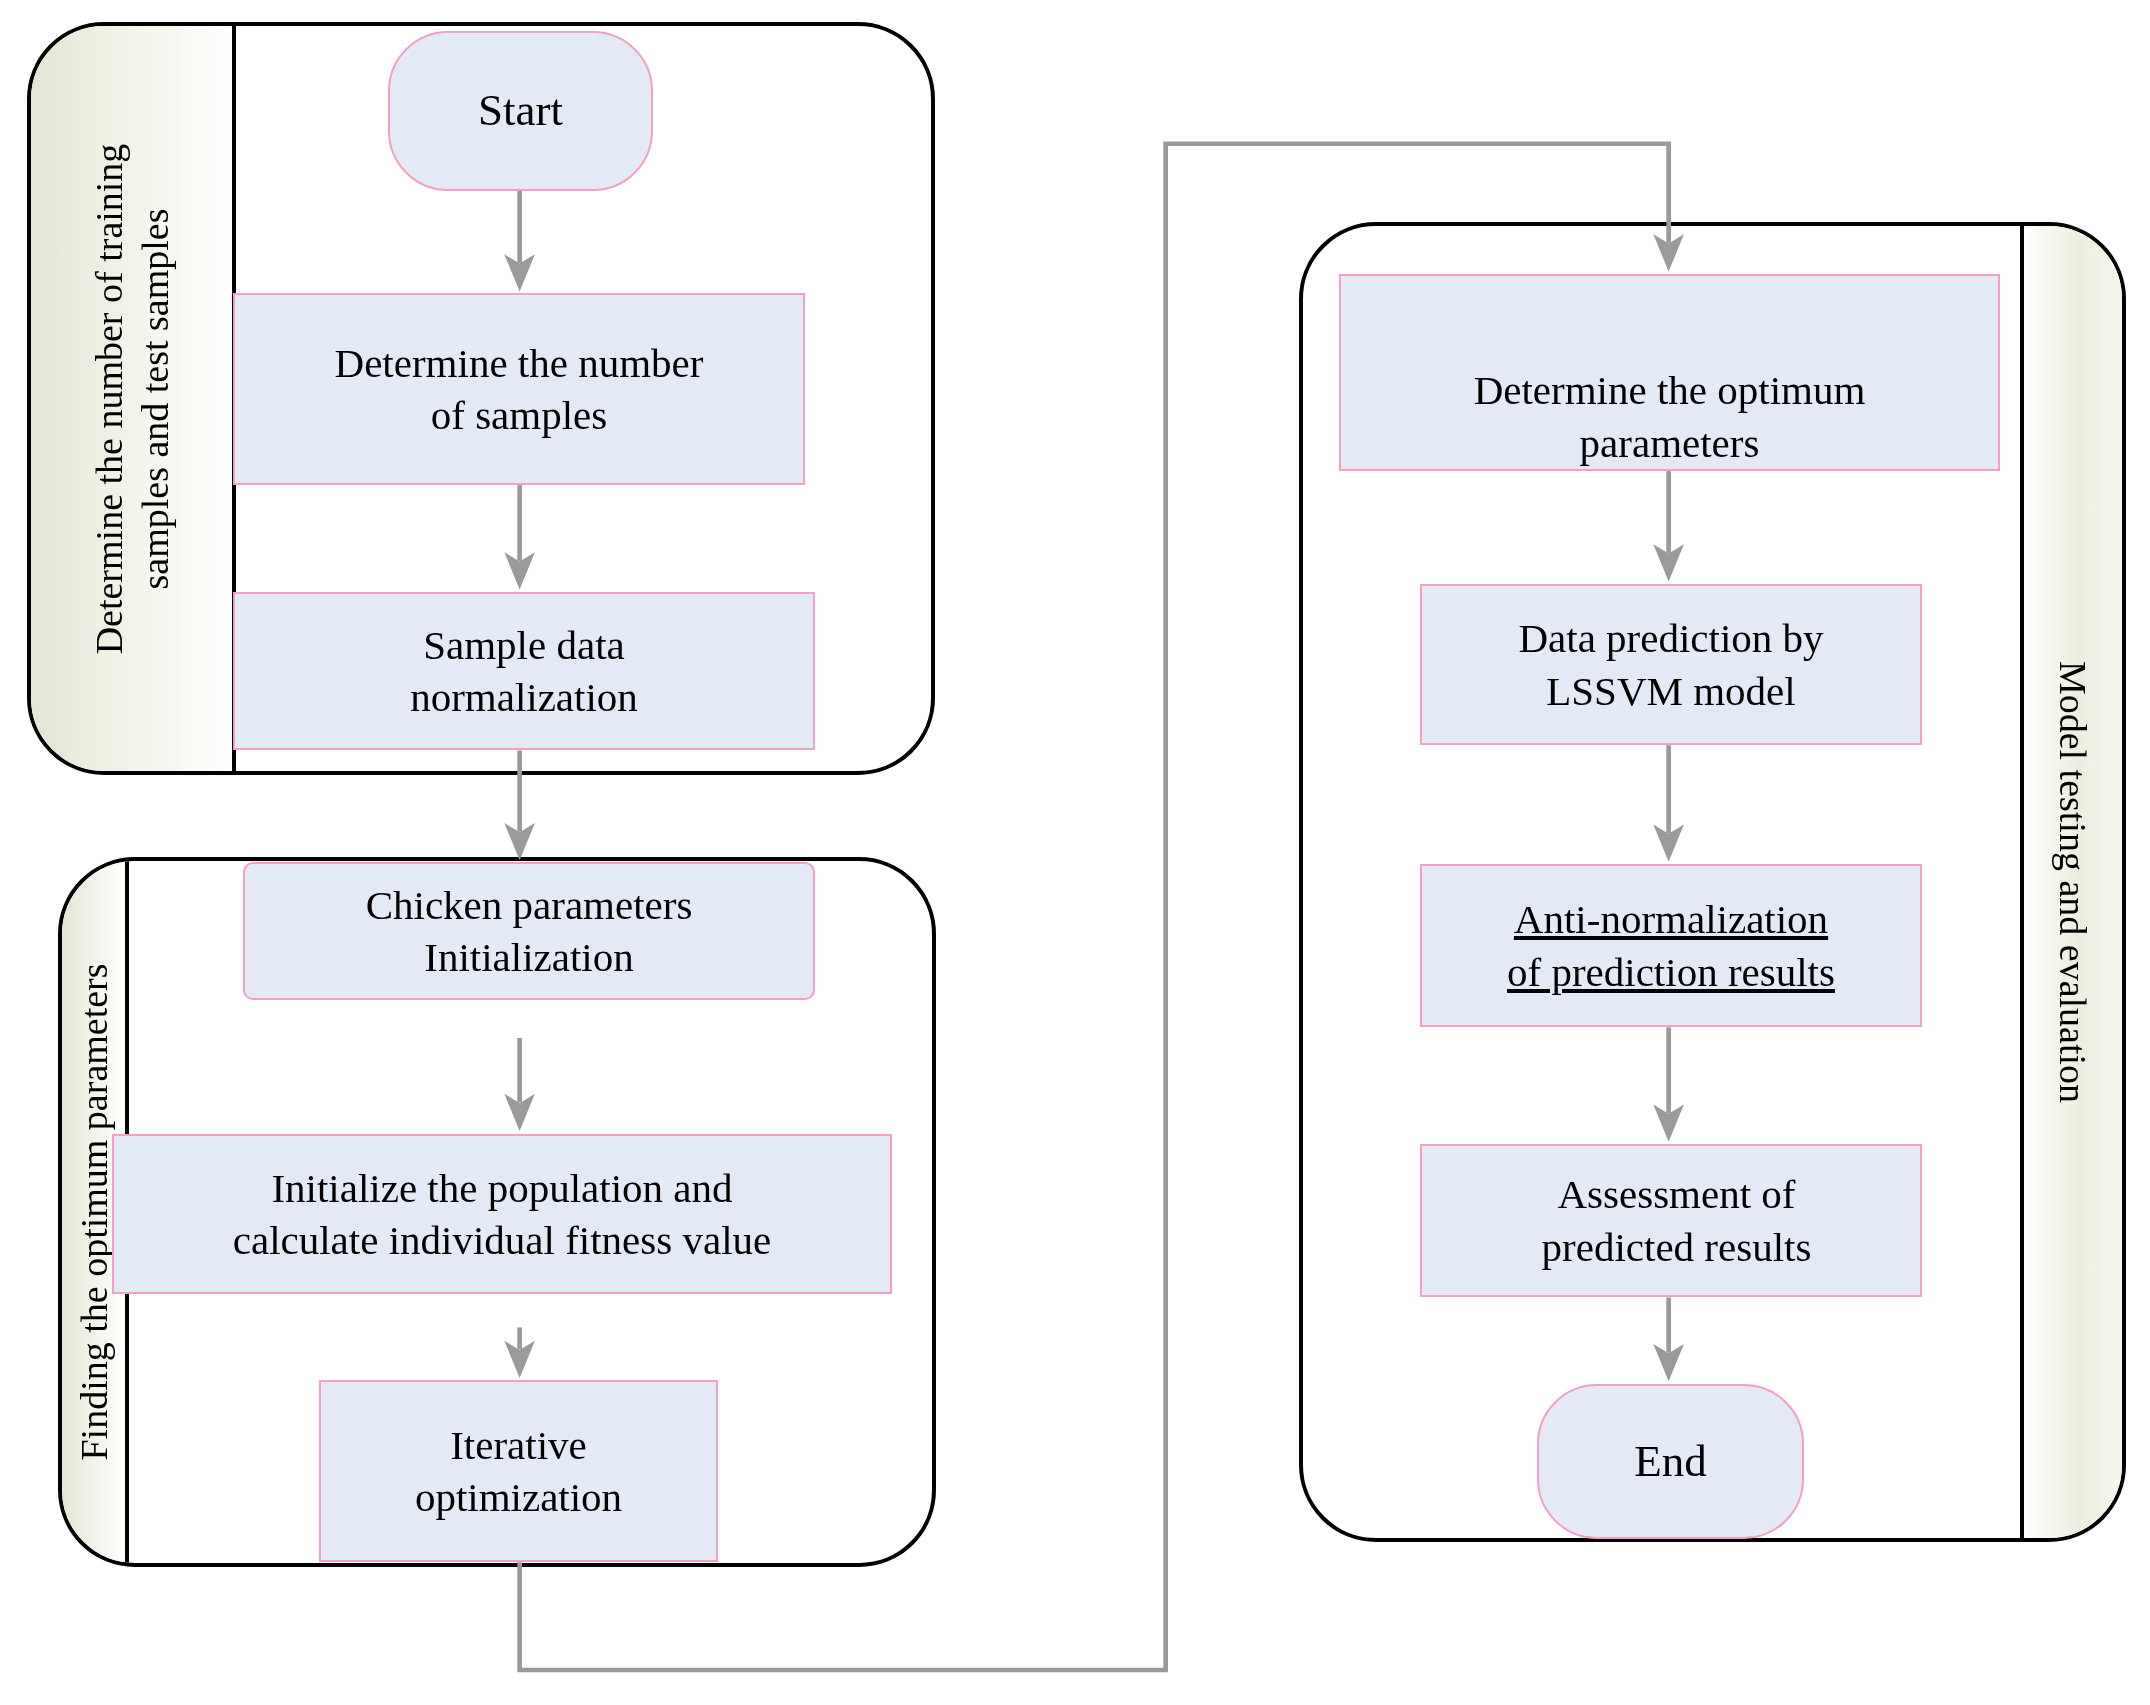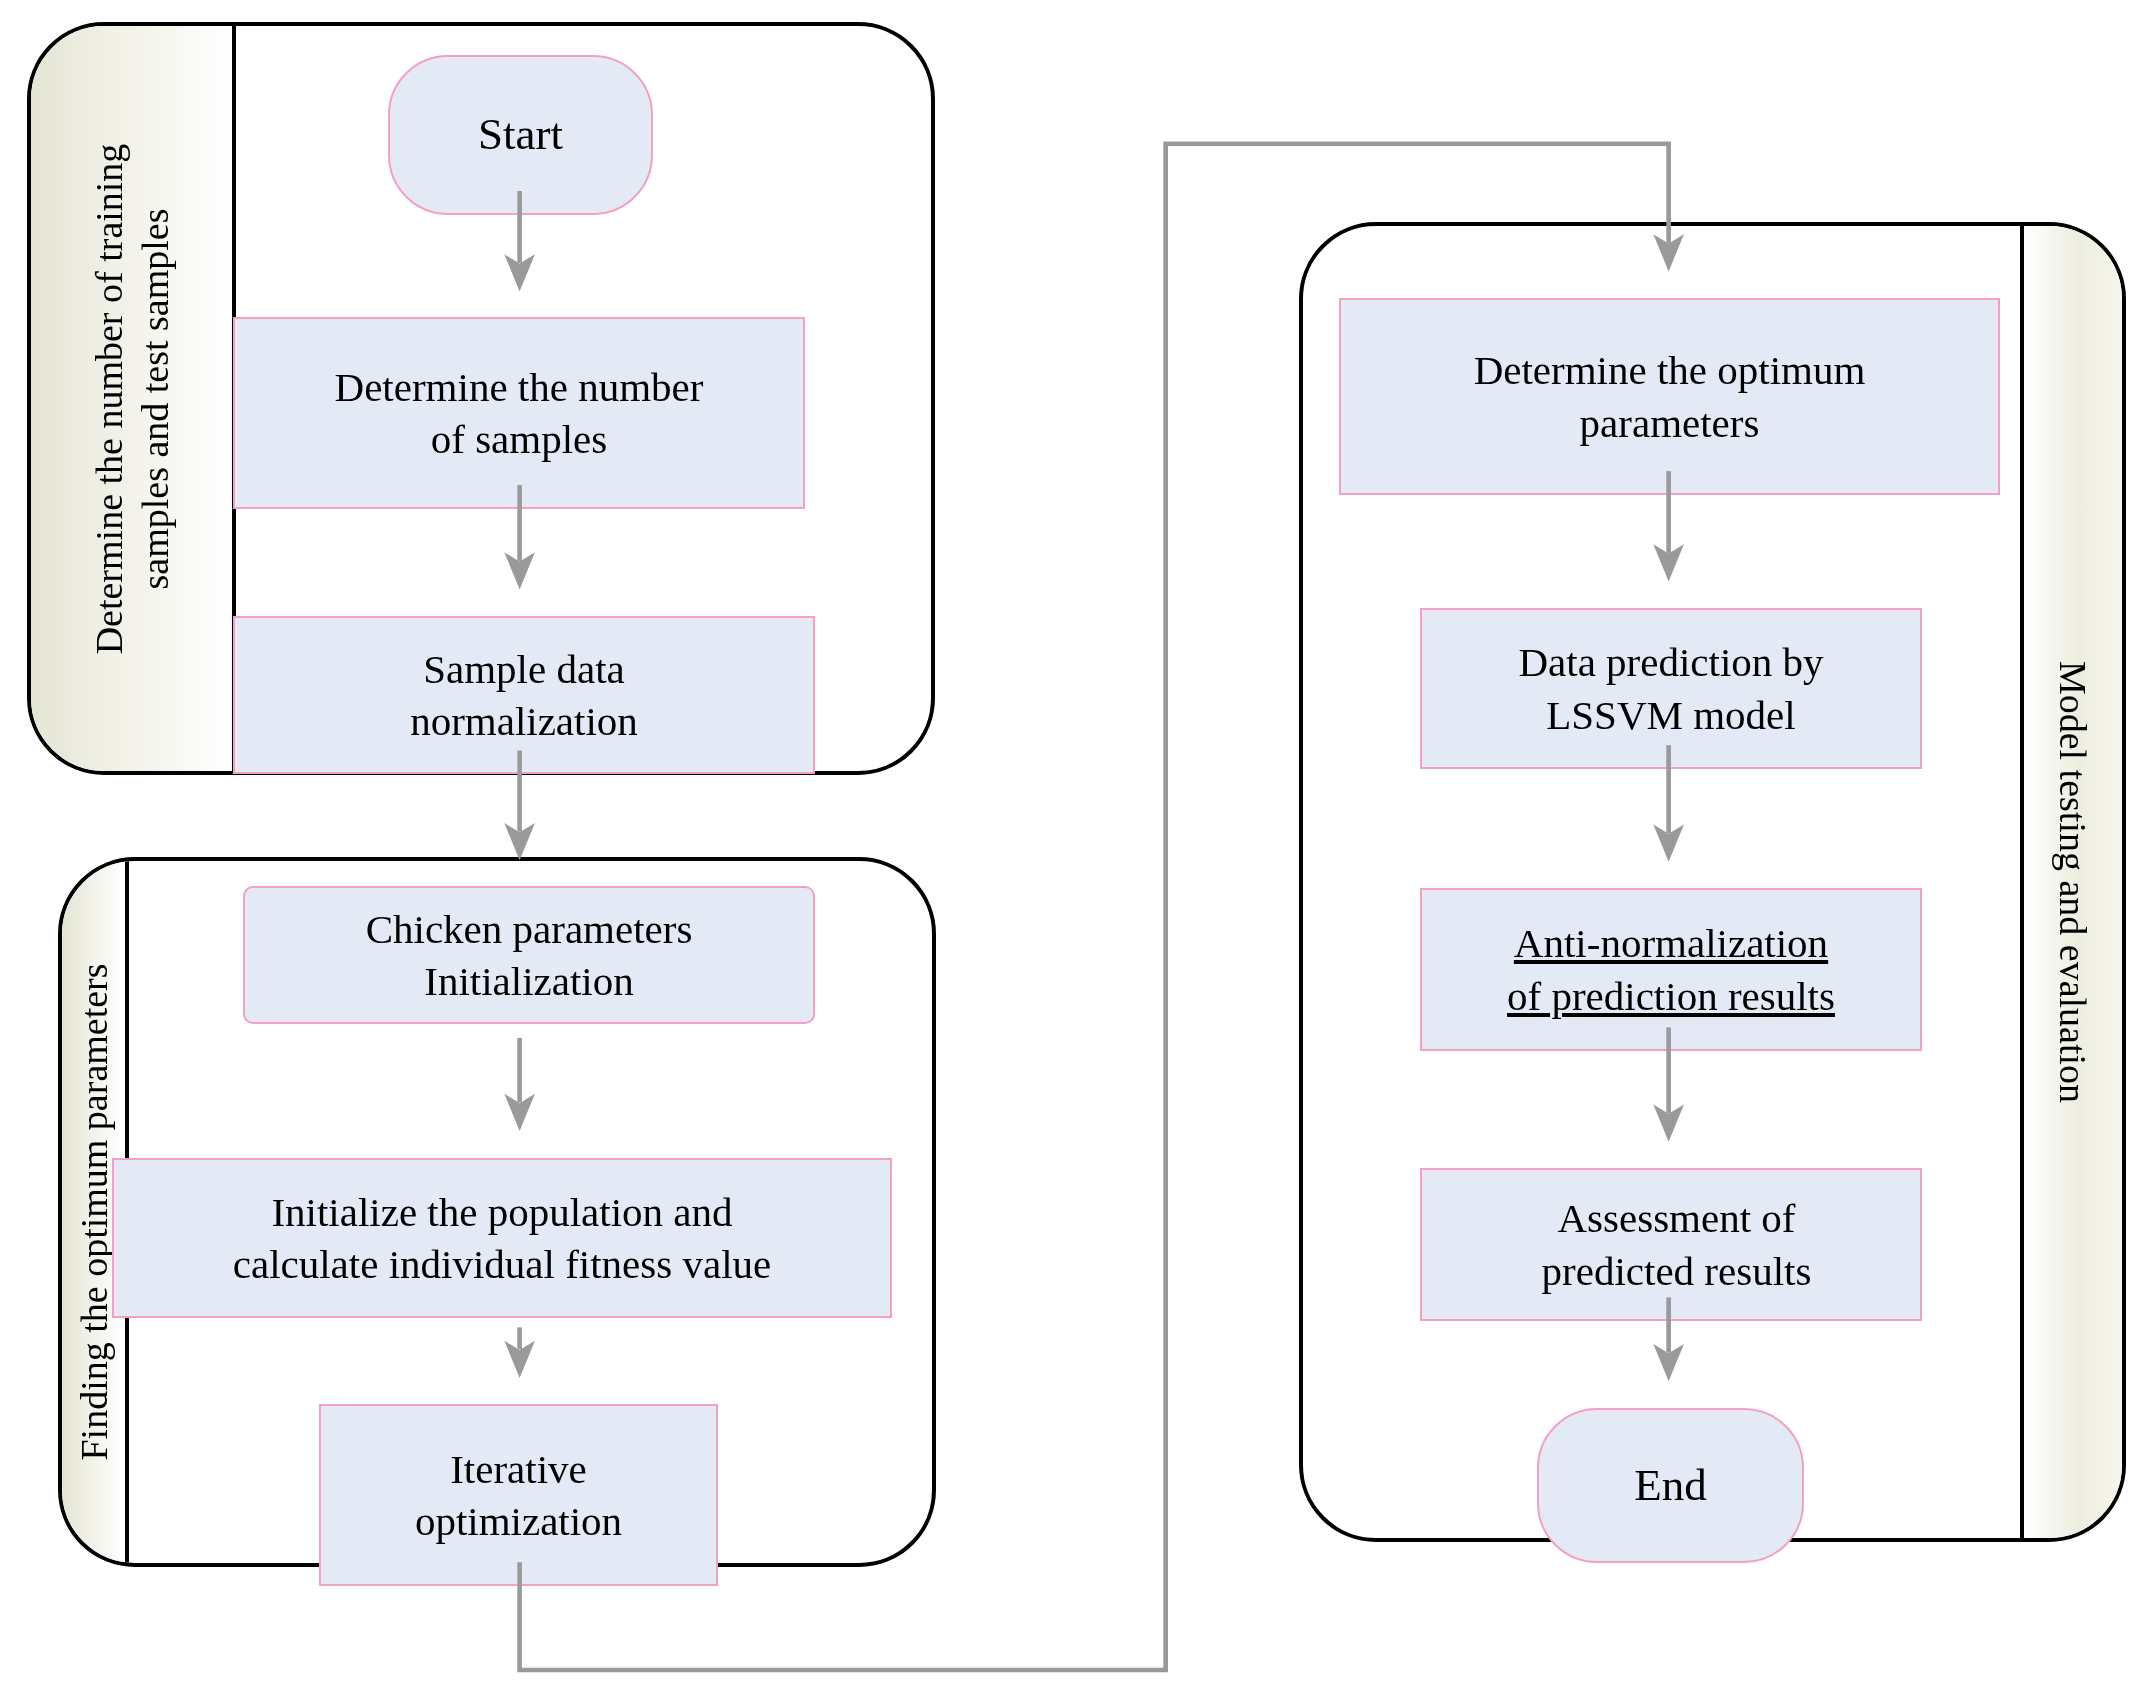--- a/index.html
+++ b/index.html
@@ -29,21 +29,20 @@
     font-size:38px;color:#000;
   }
   .rot-up{transform:translate(-50%,-50%) rotate(-90deg);}
   .rot-down{transform:translate(-50%,-50%) rotate(90deg);}
   
   .node{
     position:absolute;box-sizing:border-box;z-index:2;
     border:2px solid #f49fc4;background:#e3eaf6;
     display:flex;align-items:center;justify-content:center;
     text-align:center;
-    margin-top:24px;
   }
   .node span{white-space:pre-line;line-height:1.28;font-size:41px;}
   .terminal{border-radius:60px;}
   .terminal span{font-size:45px;}
   
   .flow-svg{position:absolute;left:0;top:0;z-index:3;pointer-events:none;}
   .flow-svg line,.flow-svg path{stroke:#9a9a9a;stroke-width:7;fill:none;}
   .flow-svg polygon{fill:#9a9a9a;stroke:none;}
 </style>
 </head>
@@ -92,21 +91,21 @@
   <div class="node" style="left:112px;top:1134px;width:780px;height:160px;align-items:center;">
     <span>Initialize the population and
 calculate individual fitness value</span>
   </div>
 
   <div class="node" style="left:319px;top:1380px;width:399px;height:182px;">
     <span>Iterative
 optimization</span>
   </div>
 
-  <div class="node" style="left:1339px;top:274px;width:661px;height:197px;">
+  <div class="node" style="left:1339px;top:274px;width:661px;height:197px;align-items:flex-end;">
     <span>Determine the optimum
 parameters</span>
   </div>
 
   <div class="node" style="left:1420px;top:584px;width:502px;height:161px;">
     <span>Data prediction by
 LSSVM model</span>
   </div>
 
   <div class="node" style="left:1420px;top:864px;width:502px;height:163px;text-decoration:underline;">

